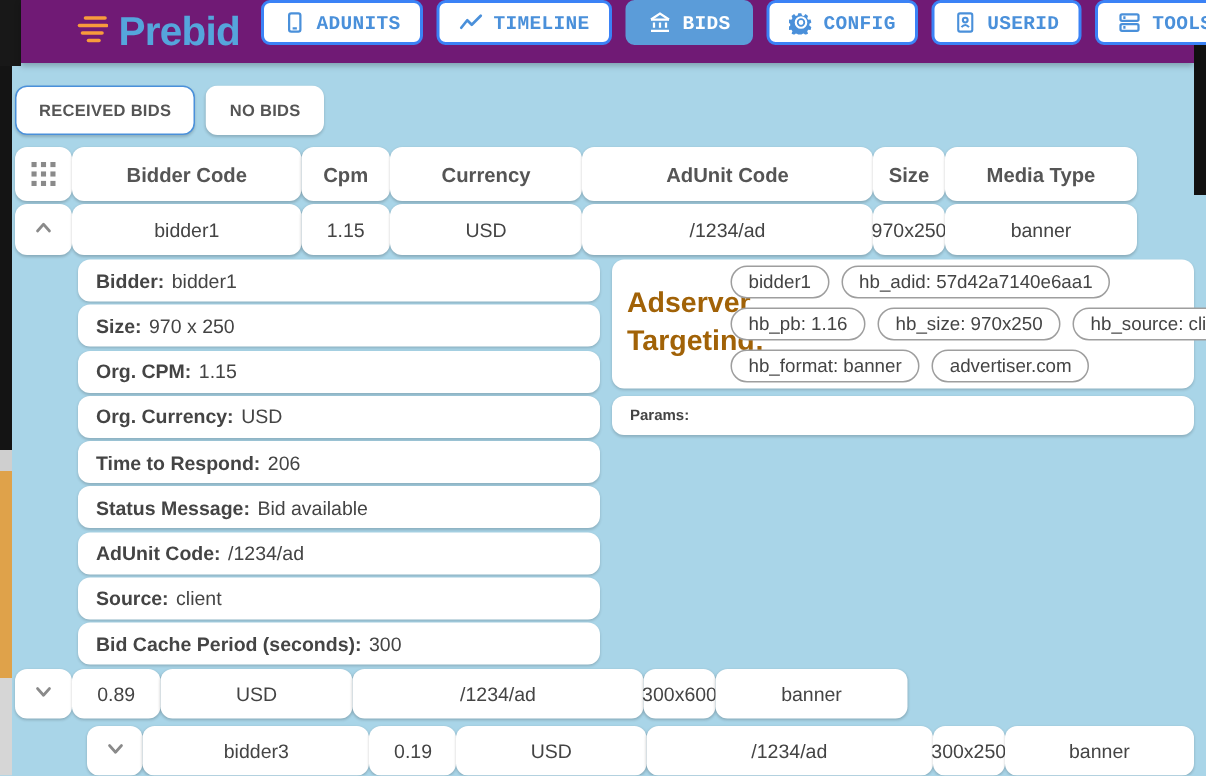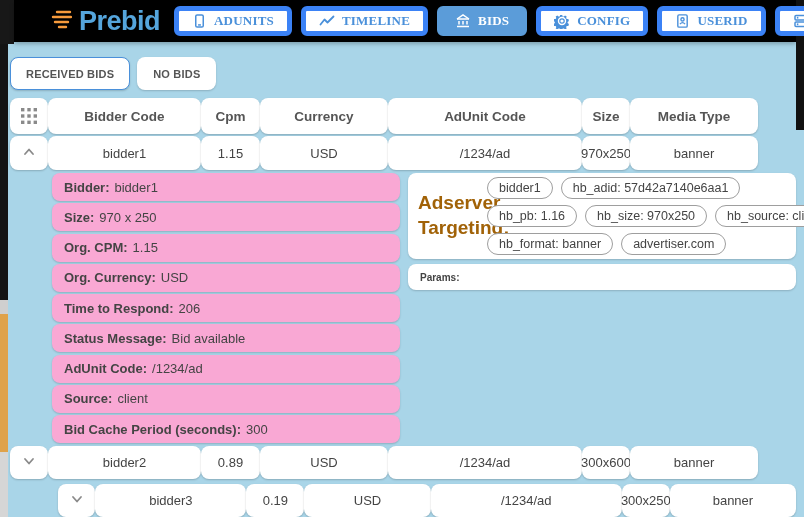--- a/index.html
+++ b/index.html
@@ -15,33 +15,33 @@
   .edge-left-top    { left:0; top:0;   width:14px; height:44px; background:#181818; }
   .edge-left-black  { left:0; top:44px; width:8px; height:256px; background:#141414; }
   .edge-left-gray1  { left:0; top:300px; width:8px; height:14px; background:#cfcfcf; }
   .edge-left-orange { left:0; top:314px; width:8px; height:138px; background:#dfa24a; }
   .edge-left-gray2  { left:0; top:452px; width:8px; height:65px; background:#d6d6d6; }
   .edge-right-black { right:0; top:0; width:8px; height:130px; background:#111111; }
 
   
   .header {
     position: absolute; left:14px; top:0; width:782px; height:42px;
-    background:#000000; z-index:60;
-    display:flex; align-items:center;
+    background:#701a75; z-index:60;
+    display:flex; 
     box-shadow: 0 2px 4px rgba(0,0,0,.25);
     padding-left: 36px;
   }
   .logo { display:flex; align-items:center; gap:7px; margin-right:14px; }
   .logo-text { color:#55a5dc; font-size:27px; font-weight:bold; letter-spacing:-0.5px; }
   .nav { display:flex; gap:9px; }
   .nav-btn {
     display:flex; align-items:center; gap:7px;
-    border:5px solid #3b82f6; border-radius:6px;
+    border:2px solid #3b82f6; border-radius:6px;
     background:#fff; color:#4a90da;
-    font-family: Liberation Serif, serif; font-weight:bold; font-size:13px; letter-spacing:.2px;
+    font-family: Liberation Mono, monospace; font-weight:bold; font-size:13px; letter-spacing:.2px;
     padding:0 13px; height:30px; cursor:pointer;
   }
   .nav-btn.active { background:#5b9cd9; border-color:#5b9cd9; color:#ffffff; }
   .nav-btn svg { display:block; }
 
   
   .panel { position:absolute; left:10px; top:57px; width:786px; z-index:10; }
 
   .filters { display:flex; gap:7px; margin-bottom:8px; }
   .filter-btn {
@@ -67,21 +67,21 @@
   .drow { height:34px; }
   .drow.r1 { margin-bottom:3px; }
   .drow.r2 { height:33px; margin-bottom:5px; }
   .drow.r3 { height:33px;padding-left:48px; }
   .cell.expander { cursor:pointer; }
 
   
   .details { display:flex; gap:8px; margin-left:42px; height:270px; margin-bottom:3px; }
   .d-left { width:348px; display:flex; flex-direction:column; gap:2.25px; }
   .d-box {
-    height:28px; background:#f9a8d4; border-radius:8px;
+    height:28px; background:#ffffff; border-radius:8px;
     display:flex; align-items:center; padding:0 12px;
     font-size:13px; color:#444; box-shadow:0 1px 2px rgba(0,0,0,.18);
     white-space:nowrap; overflow:hidden;
   }
   .d-box b { margin-right:5px; font-weight:bold; }
   .d-right { width:388px; display:flex; flex-direction:column; }
   .targeting-box {
     background:#fff; border-radius:8px; box-shadow:0 1px 2px rgba(0,0,0,.18);
     height:86px; padding:6px 10px; display:flex; align-items:center;
   }
@@ -297,21 +297,20 @@
   </div>
 
   <div class="row drow r2">
     <div class="cell c-exp expander">
       <span>
         <svg width="16" height="16" viewBox="0 0 16 16" fill="none" stroke="#8a8a8a" stroke-width="1.8" stroke-linecap="round" stroke-linejoin="round">
           <polyline points="4,6 8,10.5 12,6"></polyline>
         </svg>
       </span>
     </div>
-    <div class="cell c-bidder">bidder2</div>
     <div class="cell c-cpm">0.89</div>
     <div class="cell c-cur">USD</div>
     <div class="cell c-adunit">/1234/ad</div>
     <div class="cell c-size">300x600</div>
     <div class="cell c-media">banner</div>
   </div>
 
   <div class="row drow r3">
     <div class="cell c-exp expander">
       <span>

